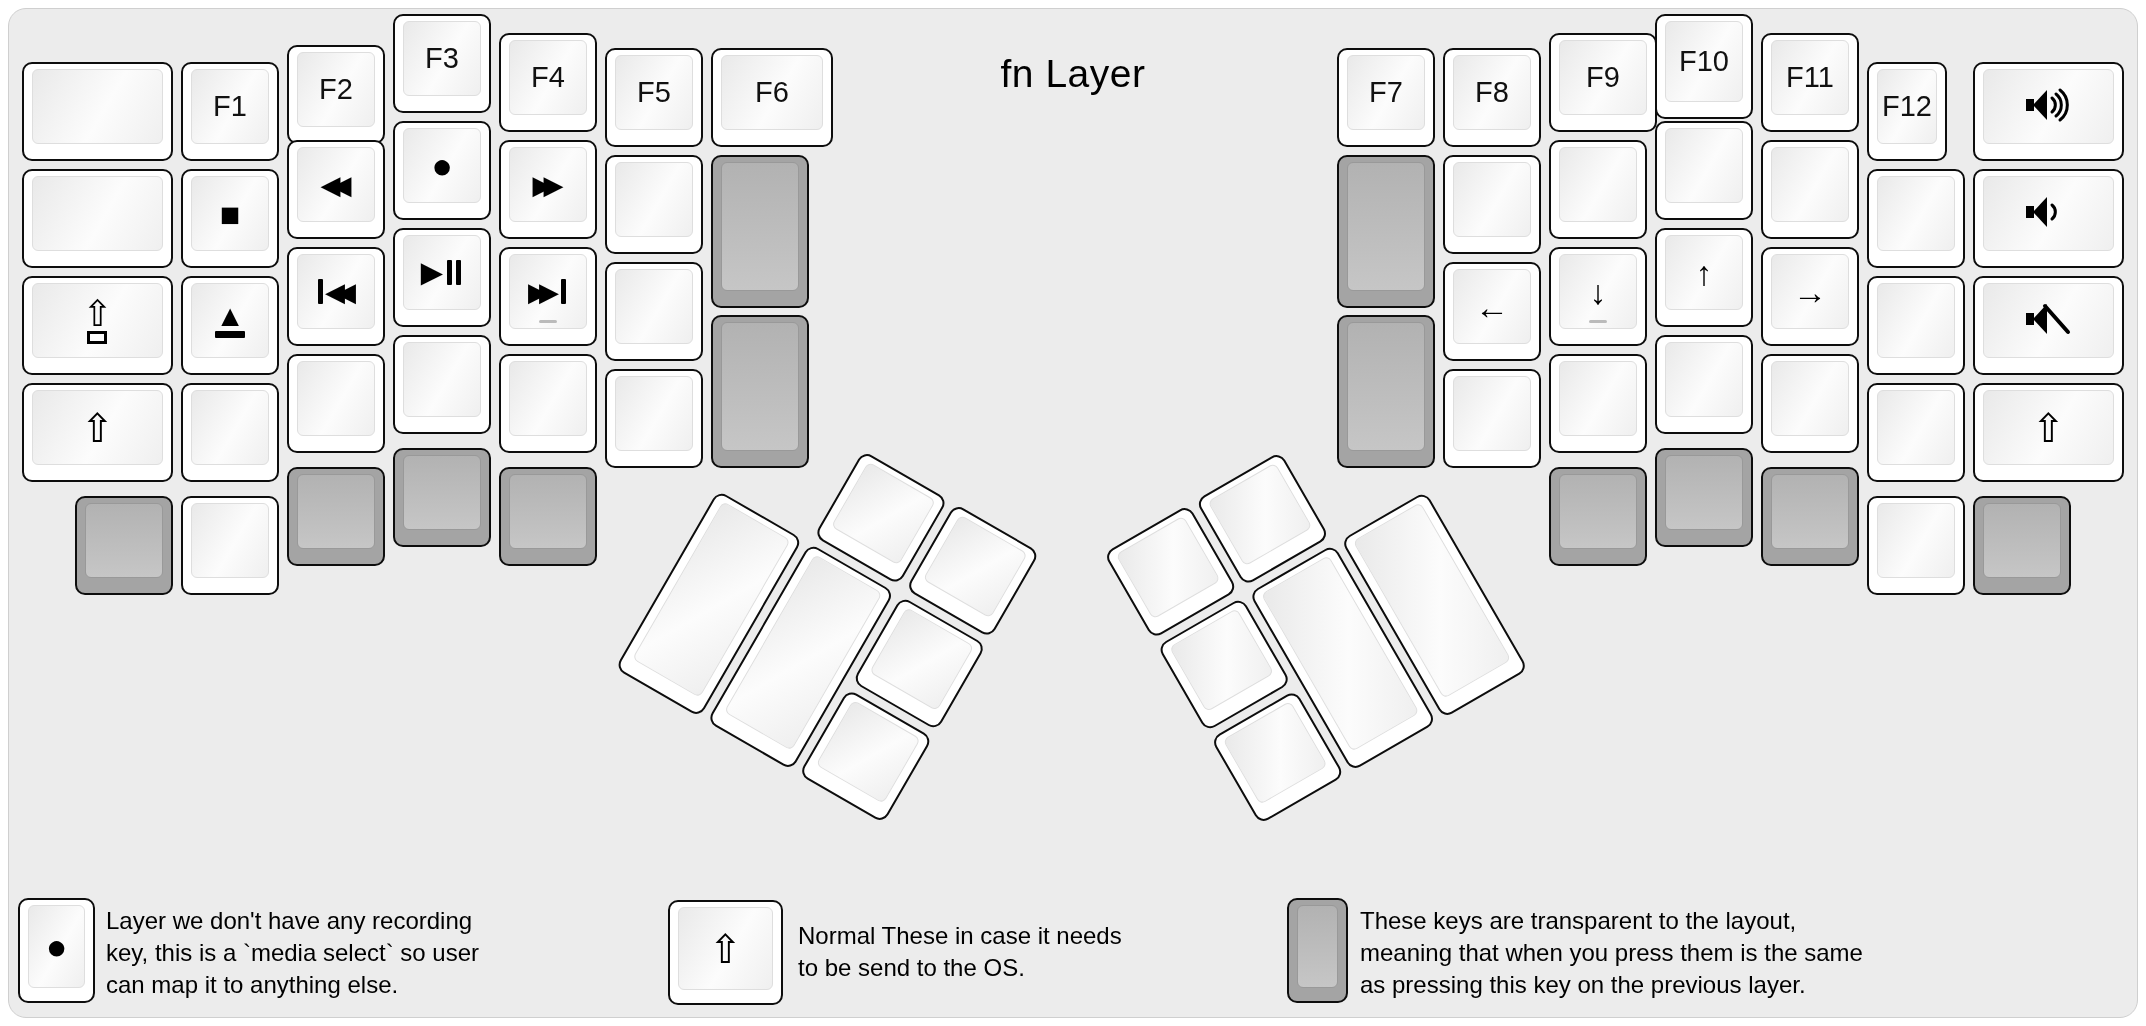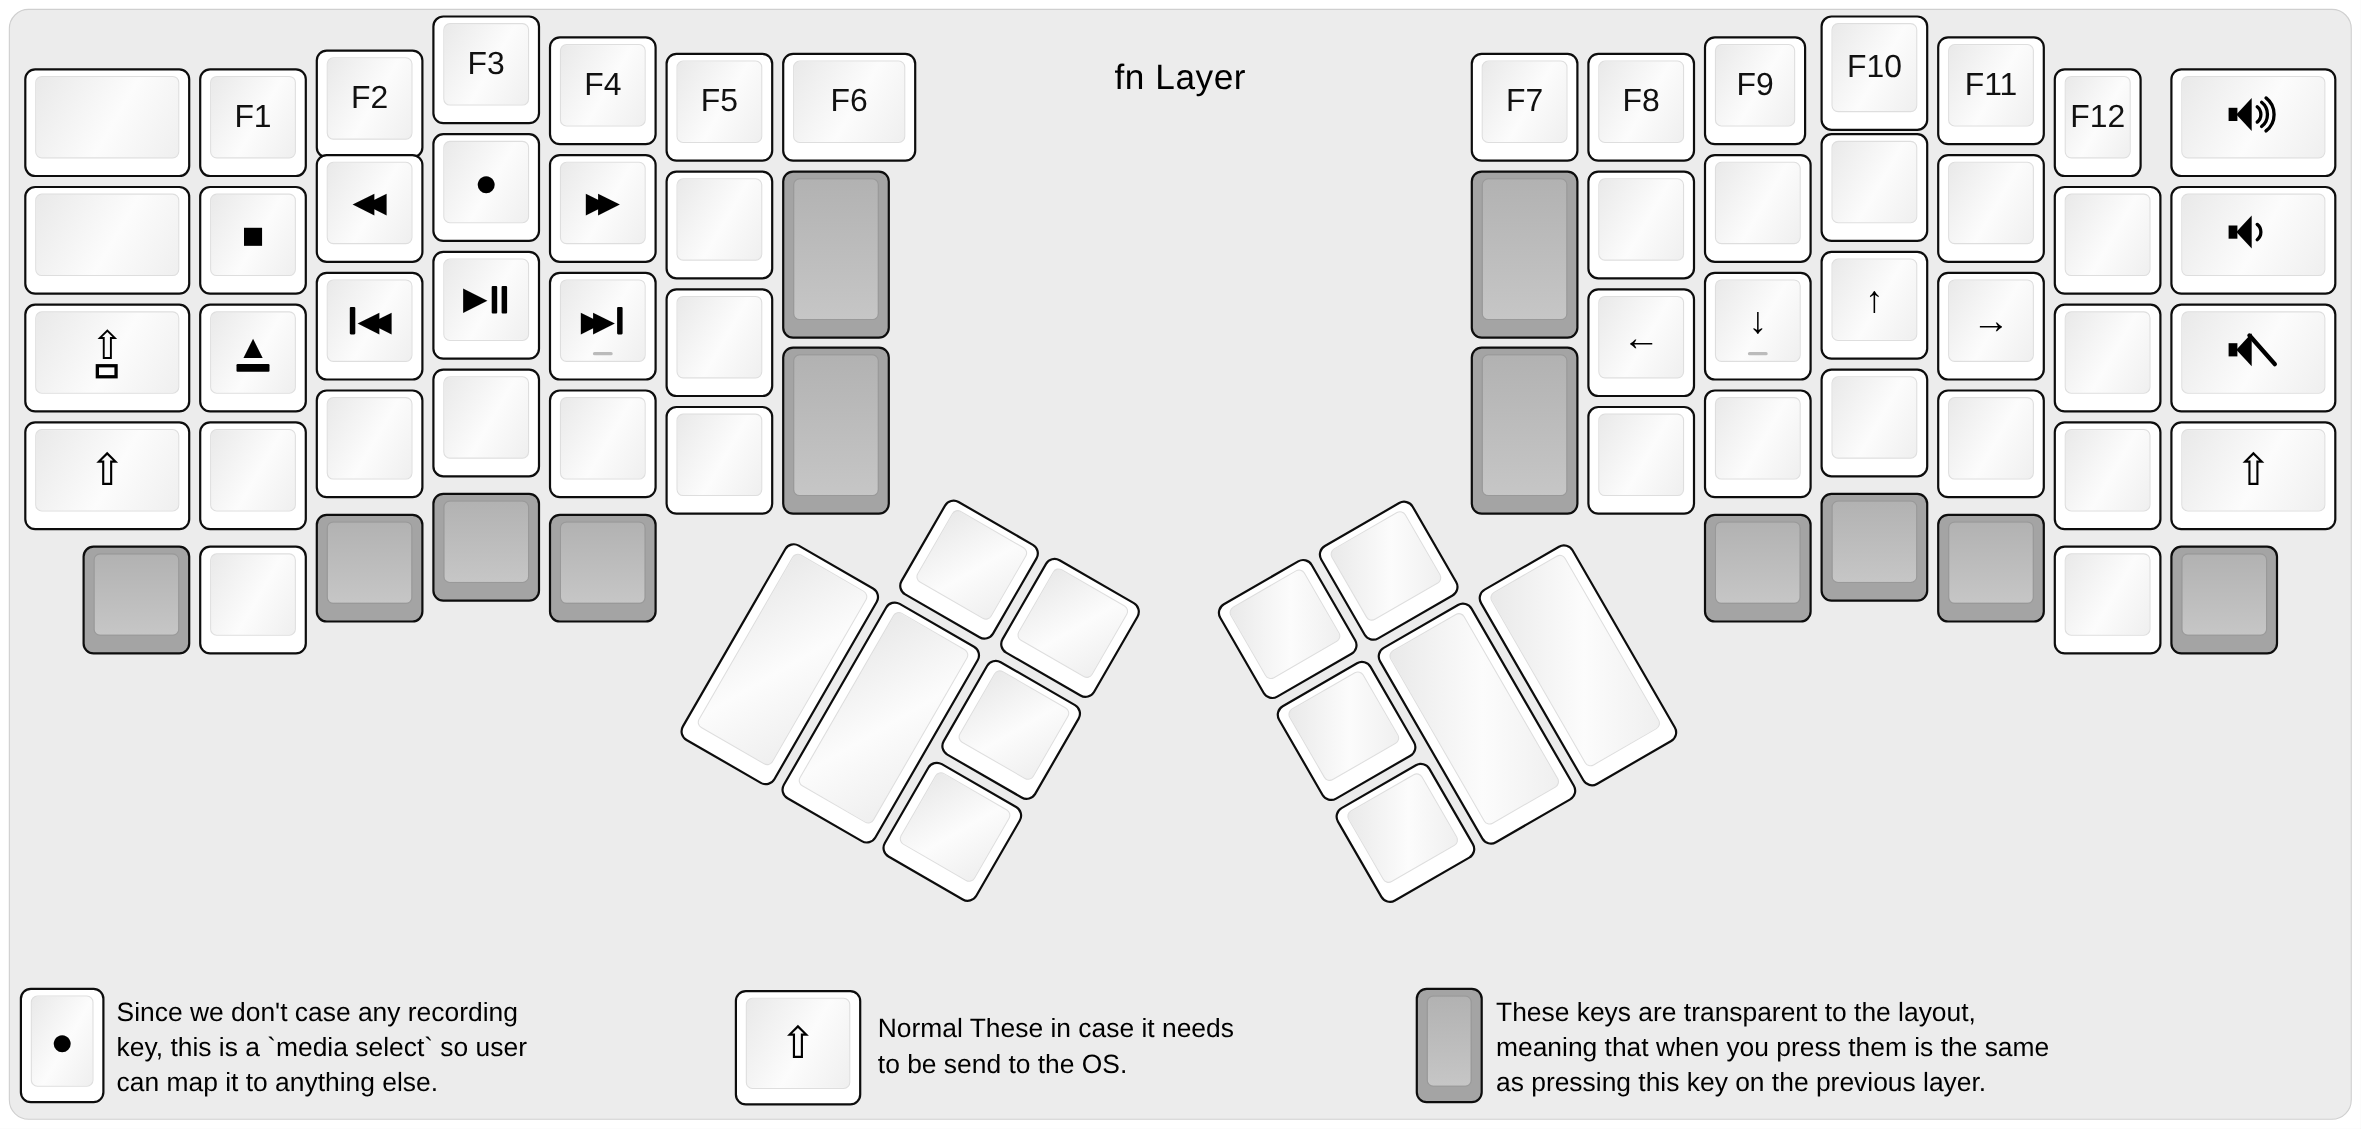--- a/index.html
+++ b/index.html
@@ -1,21 +1,21 @@
 <!DOCTYPE html>
 <html style="--frame-bg: #ececec; --key-white: #ffffff; --key-gray: #a4a4a4; --homing: #bbbbbb;"><head>
 <meta charset="utf-8">
 <style>
   html,body{margin:0;padding:0;background:#ffffff;width:2146px;height:1026px;overflow:hidden;
     font-family:"Liberation Sans","DejaVu Sans",sans-serif;color:#000;}
   #stage{position:absolute;left:0;top:0;width:2146px;height:1026px;}
   .frame{position:absolute;left:8px;top:8px;right:8px;bottom:8px;background:var(--frame-bg,#ececec);
     border:1px solid #cfcfcf;border-radius:18px;}
   .title{position:absolute;left:50%;top:52px;transform:translateX(-50%);
-    font-size:32px;font-weight:500;letter-spacing:0.5px;white-space:nowrap;}
+    font-size:39px;font-weight:500;letter-spacing:0.5px;white-space:nowrap;}
 
   
   .key{position:absolute;background:var(--key-white,#fff);border:2.5px solid #0d0d0d;border-radius:10px;box-sizing:border-box;}
   .key .cap{position:absolute;left:8px;right:8px;top:5px;bottom:15px;border-radius:6px;
     background:linear-gradient(120deg,#e9e9e9 0%,#fcfcfc 55%,#efefef 100%);
     border:1px solid #dedede;display:flex;align-items:center;justify-content:center;overflow:visible;}
   .key.gray{background:var(--key-gray,#a4a4a4);}
   .key.gray .cap{background:linear-gradient(180deg,#b2b2b2 0%,#c6c6c6 100%);border:1px solid #999;}
   .klabel{font-size:29px;color:#111;}
   .gl{line-height:1;color:#000;}
@@ -259,21 +259,21 @@
         <div class="cap"></div>
       </div>
       <div class="key" style="left: 1443px; top: 262px; width: 98px; height: 99px;">
         <div class="cap">
           <span><span class="gl arrowgl">←</span></span>
         </div>
       </div>
       <div class="key" style="left: 1443px; top: 369px; width: 98px; height: 99px;">
         <div class="cap"></div>
       </div>
-      <div class="key" style="left: 1549px; top: 33px; width: 93px; height: 99px;">
+      <div class="key" style="left: 1549px; top: 33px; width: 108px; height: 99px;">
         <div class="cap">
           <span class="klabel">F9</span>
         </div>
       </div>
       <div class="key" style="left: 1549px; top: 140px; width: 98px; height: 99px;">
         <div class="cap"></div>
       </div>
       <div class="key" style="left: 1549px; top: 247px; width: 98px; height: 99px;">
         <div class="cap">
           <span><span class="gl arrowgl">↓</span></span>
@@ -380,21 +380,21 @@
       </div>
     </div>
 
   <div>
     <div class="key legend-key" style="left:18px;top:898px;width:77px;height:105px">
       <div class="cap">
           <span class="gl" style="font-size:36px">●</span>
         </div>
     </div>
     <div class="legend-text" style="left:106px;top:905px">
-      <div>Since we don't case any recording</div>
+      <div>Layer we don't have any recording</div>
       <div>key, this is a `media select` so user</div>
       <div>can map it to anything else.</div>
     </div>
 
     <div class="key legend-key" style="left:668px;top:900px;width:115px;height:105px">
       <div class="cap">
           <span class="gl arrowgl" style="font-size:40px">⇧</span>
         </div>
     </div>
     <div class="legend-text" style="left:798px;top:920px">

